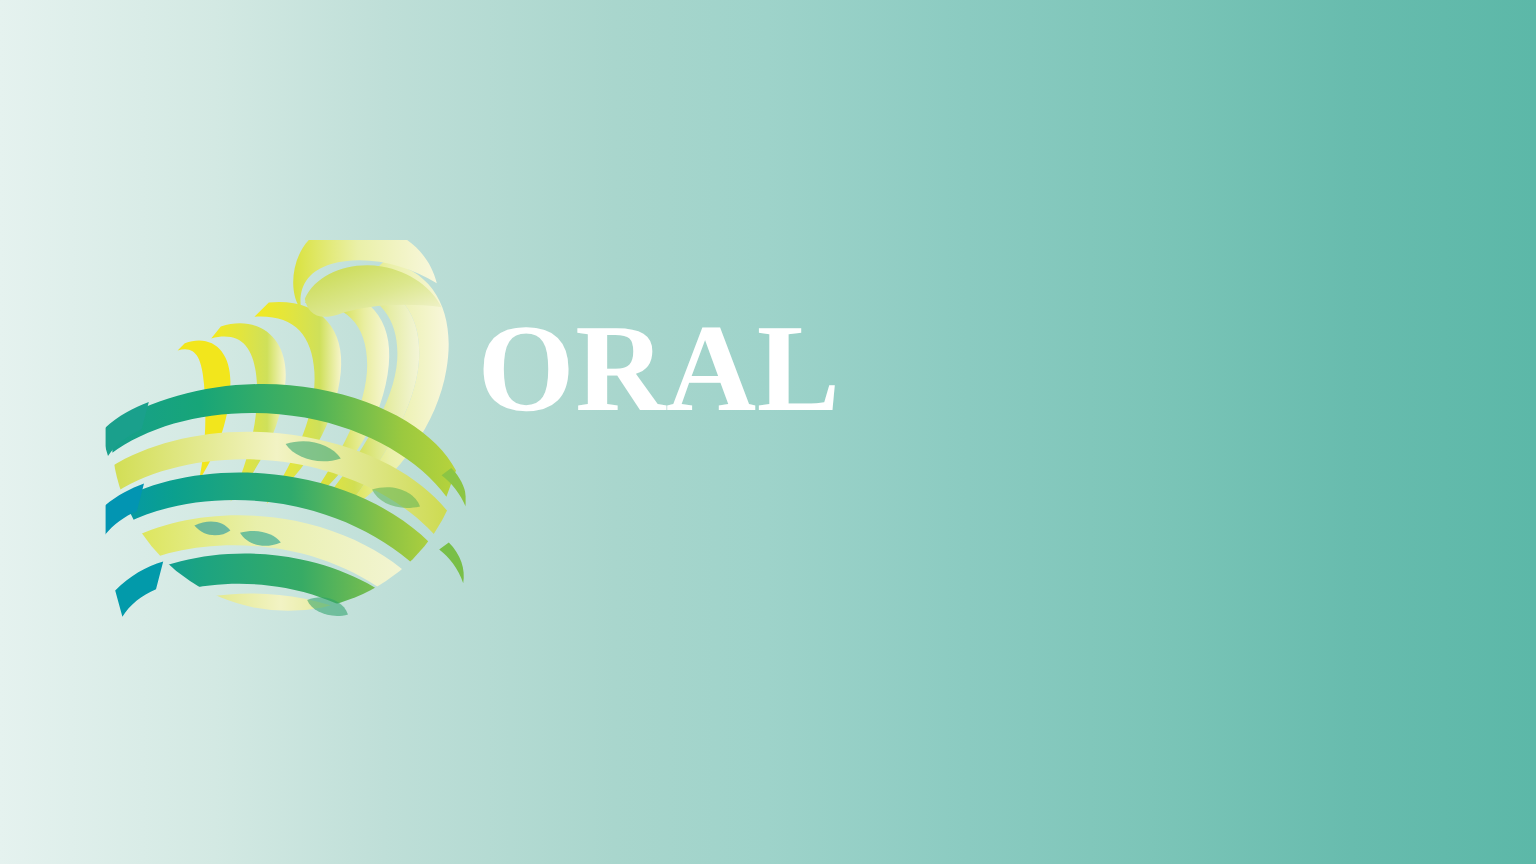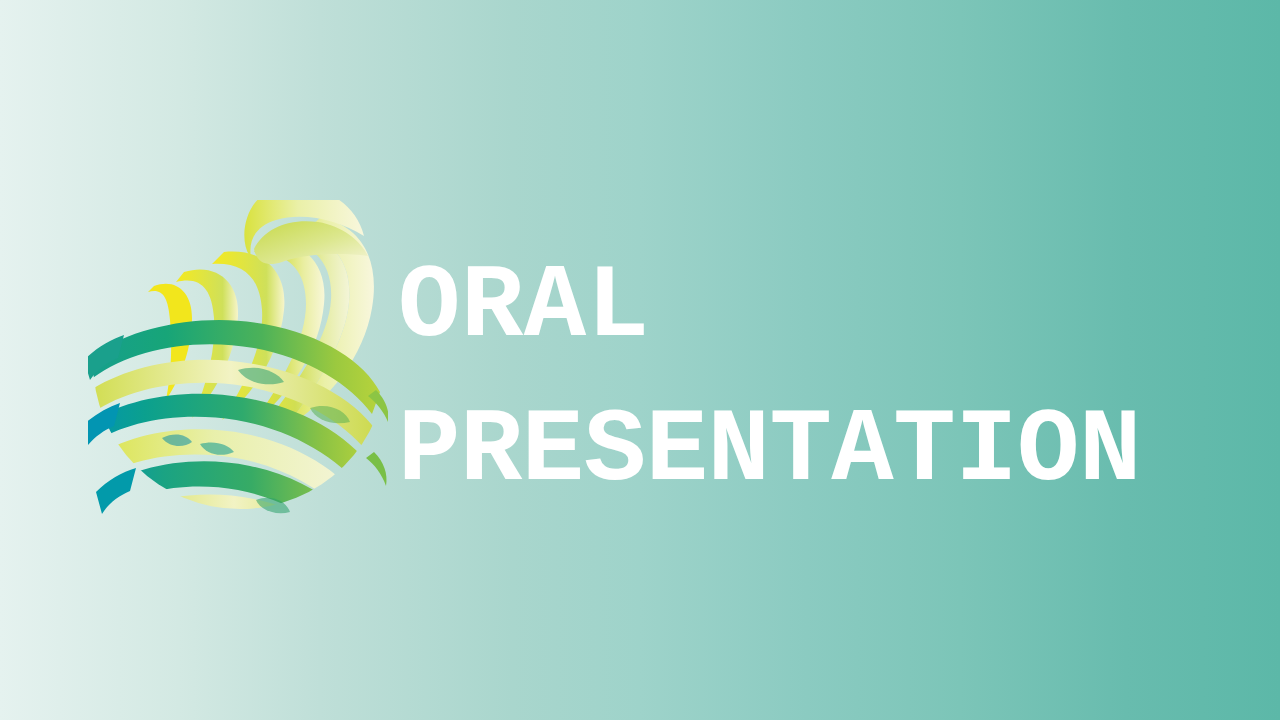--- a/index.html
+++ b/index.html
@@ -47,21 +47,21 @@
 
   
   #headline {
     position: absolute;
     left: 398px;
     top: 236px;
     width: 820px;
   }
   .headline-line {
     color: #ffffff;
-    font-family: Liberation Mono, monospace;
+    font-family: Liberation Serif, serif;
     font-weight: bold;
     font-size: 104px;
     line-height: 1.38;
     letter-spacing: 0.5px;
     white-space: nowrap;
     margin: 0;
   }
   .headline-line.line-2 {
     font-size: 104px;
     letter-spacing: -0.5px;
@@ -263,16 +263,15 @@
         <path d="M168 300 C 182 294, 198 300, 202 312 C 188 316, 172 310, 168 300 Z" fill="#2ba169"></path>
         <path d="M150 170 C 168 164, 188 170, 196 182 C 178 188, 158 182, 150 170 Z" fill="#2aa06d"></path>
         <path d="M222 208 C 240 202, 258 210, 262 222 C 244 226, 228 220, 222 208 Z" fill="#5cb254"></path>
         <path d="M204 348 C 218 344, 232 350, 236 360 C 222 364, 208 358, 204 348 Z" fill="#4aad5c"></path>
       </g>
     </svg>
   </div>
 
   <div id="headline">
     <div class="headline-line line-1">ORAL</div>
-    <div class="headline-line line-2">PRESENTATION</div>
   </div>
 
 </div>
 
 </body></html>

